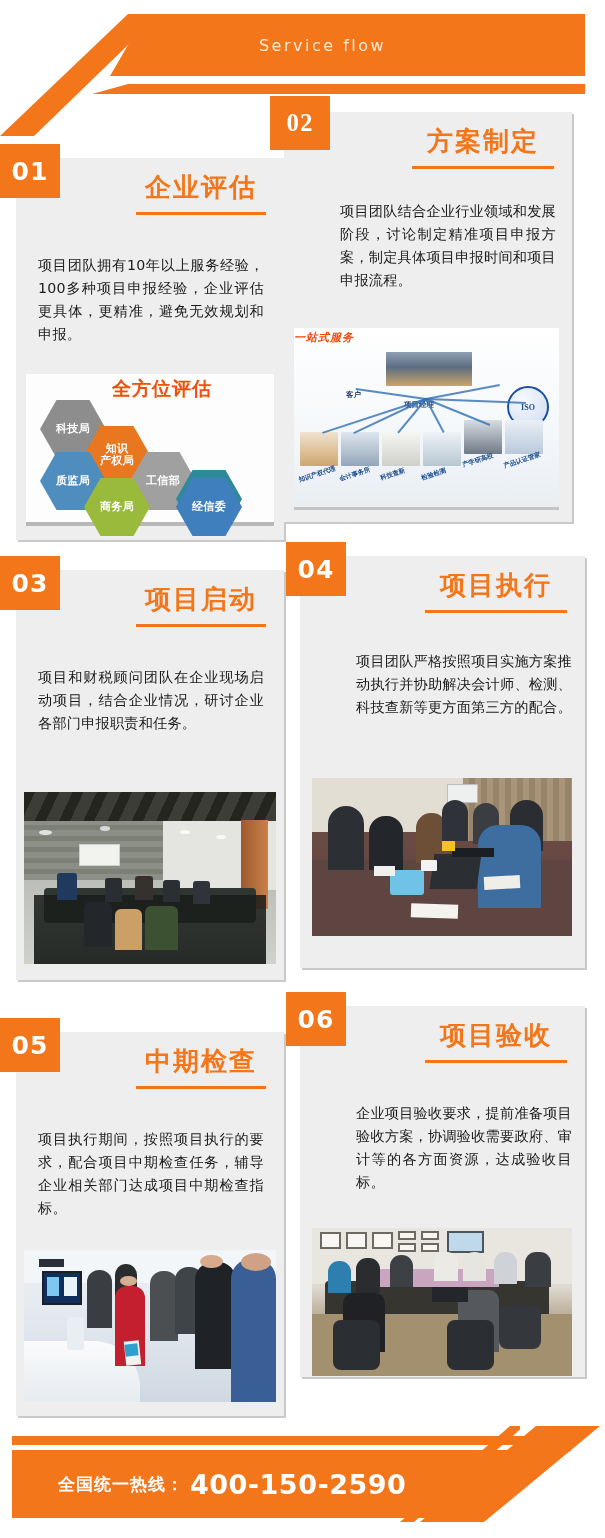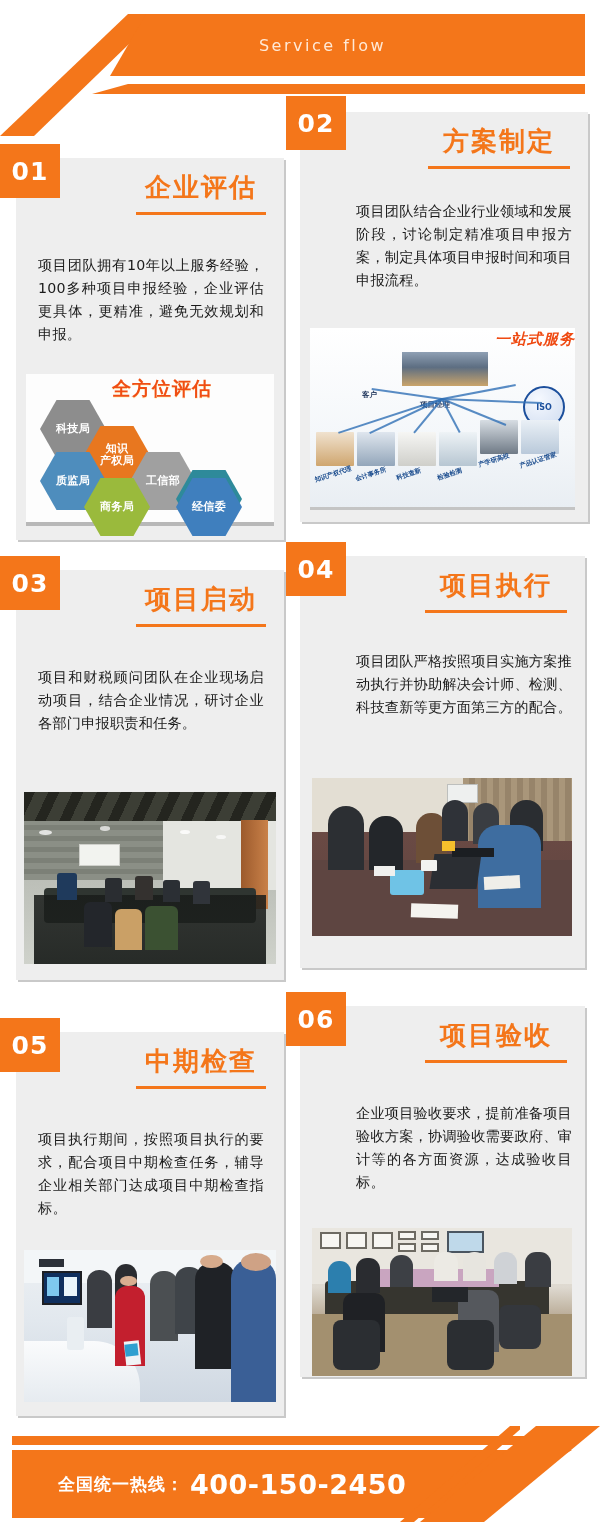--- a/index.html
+++ b/index.html
@@ -49,21 +49,21 @@
     text-align: center; padding: 0 8px;
   }
   .title-rule { height: 3px; background: #f4761a; margin: 7px auto 0; }
   .card-body {
     color: #1b1b1b; font-size: 14.2px; line-height: 1.62;
     letter-spacing: 0.2px; text-align: justify;
   }
 
   
   #card-01 { left: 16px;  top: 158px;  width: 268px; height: 382px; }
-  #card-02 { left: 300px; top: 112px;  width: 288px; height: 410px; }
+  #card-02 { left: 284px; top: 112px;  width: 288px; height: 410px; font-family: Liberation Serif, serif; }
   #card-03 { left: 16px;  top: 570px;  width: 268px; height: 410px; }
   #card-04 { left: 300px; top: 556px;  width: 285px; height: 412px; }
   #card-05 { left: 16px;  top: 1032px; width: 268px; height: 384px; }
   #card-06 { left: 300px; top: 1006px; width: 285px; height: 371px; }
 
   #badge-01 { left: -16px; top: -14px; }
   #badge-02 { left: -14px; top: -16px; }
   #badge-03 { left: -16px; top: -14px; }
   #badge-04 { left: -14px; top: -14px; }
   #badge-05 { left: -16px; top: -14px; }
@@ -102,22 +102,22 @@
   
   .photo { position: absolute; overflow: hidden; background: #d9d9d9; }
 
   
   .flow-pic {
     position: absolute; left: 10px; top: 216px; width: 265px; height: 182px;
     background: linear-gradient(#ffffff 0%, #f4f7fa 60%, #e9eef3 100%);
     border-bottom: 3px solid #c4c4c4; overflow: hidden;
   }
   .flow-title {
-    position: absolute; left: 0; right: 0; top: 2px; text-align: right;
-    font-size: 15px; font-weight: bold; font-style: italic; color: #ef4a12;
+    position: absolute; left: 0; right: 0; top: 2px; text-align: left;
+    font-size: 11px; font-weight: bold; font-style: italic; color: #ef4a12;
     letter-spacing: 1px;
   }
   .flow-top-photo {
     position: absolute; left: 92px; top: 24px; width: 86px; height: 34px;
     background: linear-gradient(180deg,#8fa0b4,#5d6e82 45%,#caa46a 100%);
     filter: blur(0.4px);
   }
   .flow-lbl { position: absolute; font-size: 7.5px; color: #2a3f63; font-weight: bold; }
   .flow-node {
     position: absolute; width: 38px; height: 34px; overflow: hidden;
@@ -406,17 +406,17 @@
     </div>
   </div>
 
   <div class="footer">
     <div class="ft-thin"></div>
     <div class="ft-band"></div>
     <div class="ft-diag2"></div>
     <div class="ft-diag1"></div>
     <div class="ft-text">
       <span class="ft-label">全国统一热线：</span>
-      <span class="ft-phone">400-150-2450</span>
+      <span class="ft-phone">400-150-2590</span>
     </div>
   </div>
 
 </div>
 
 </body></html>

